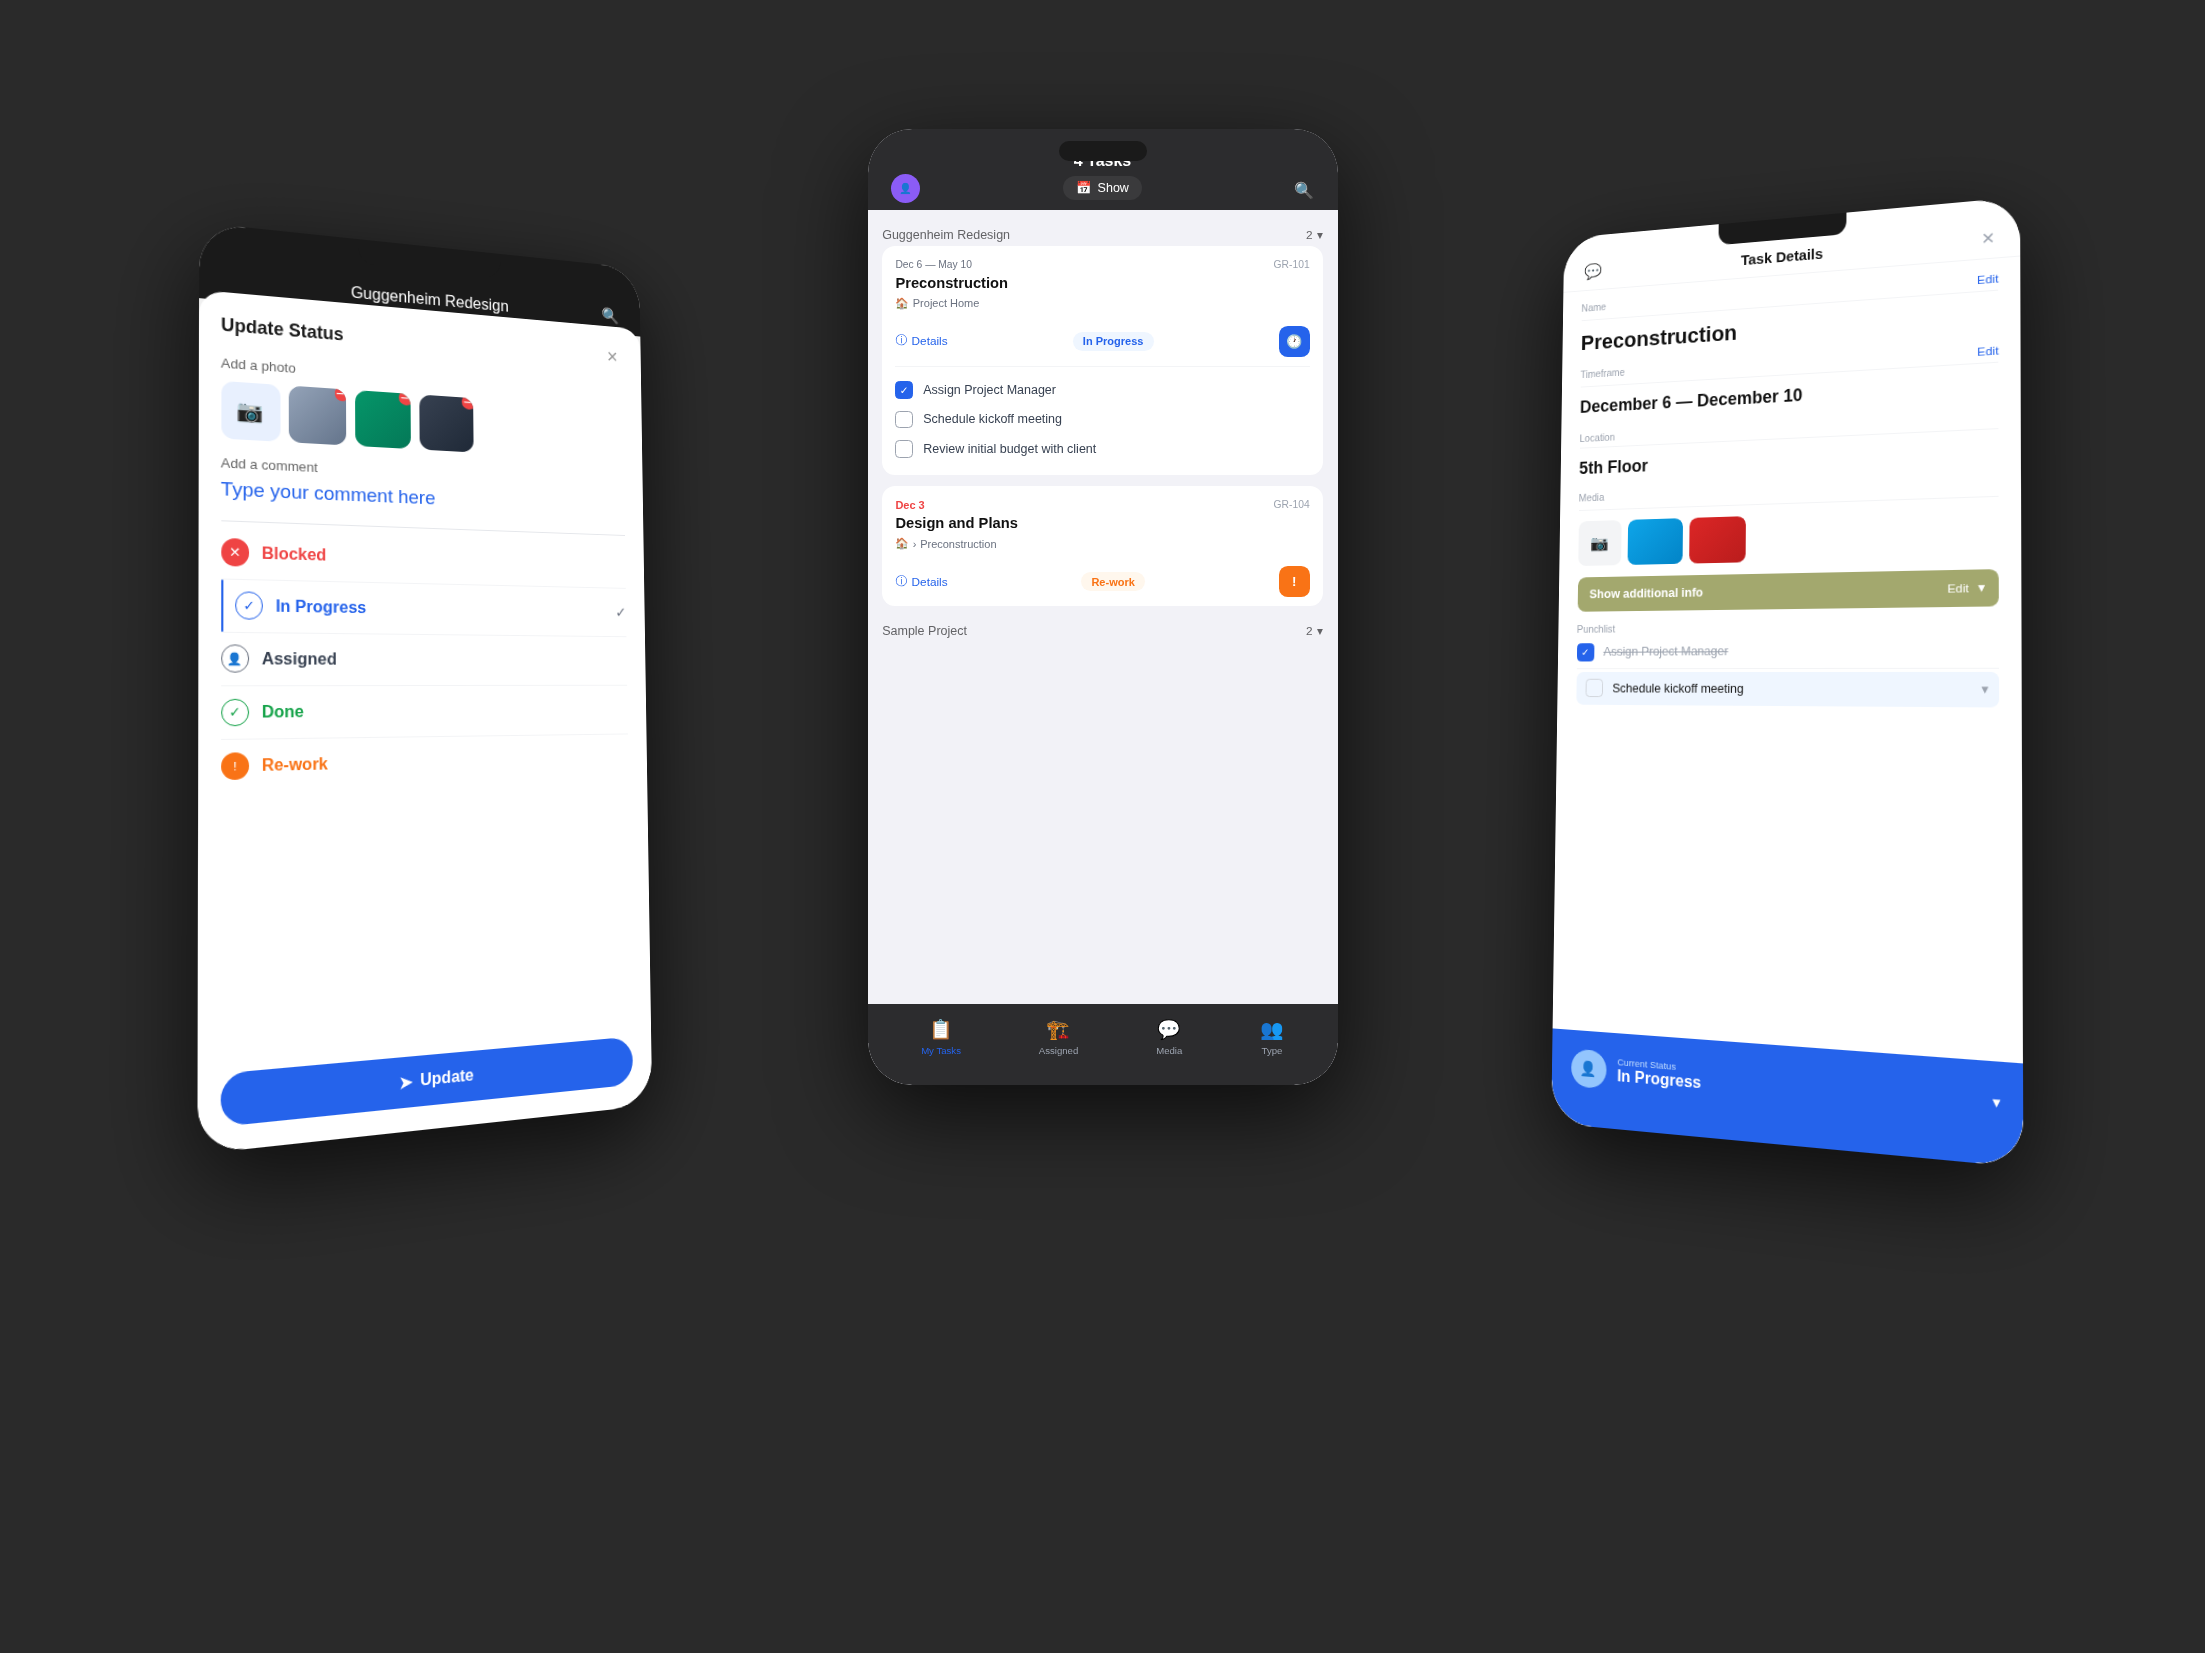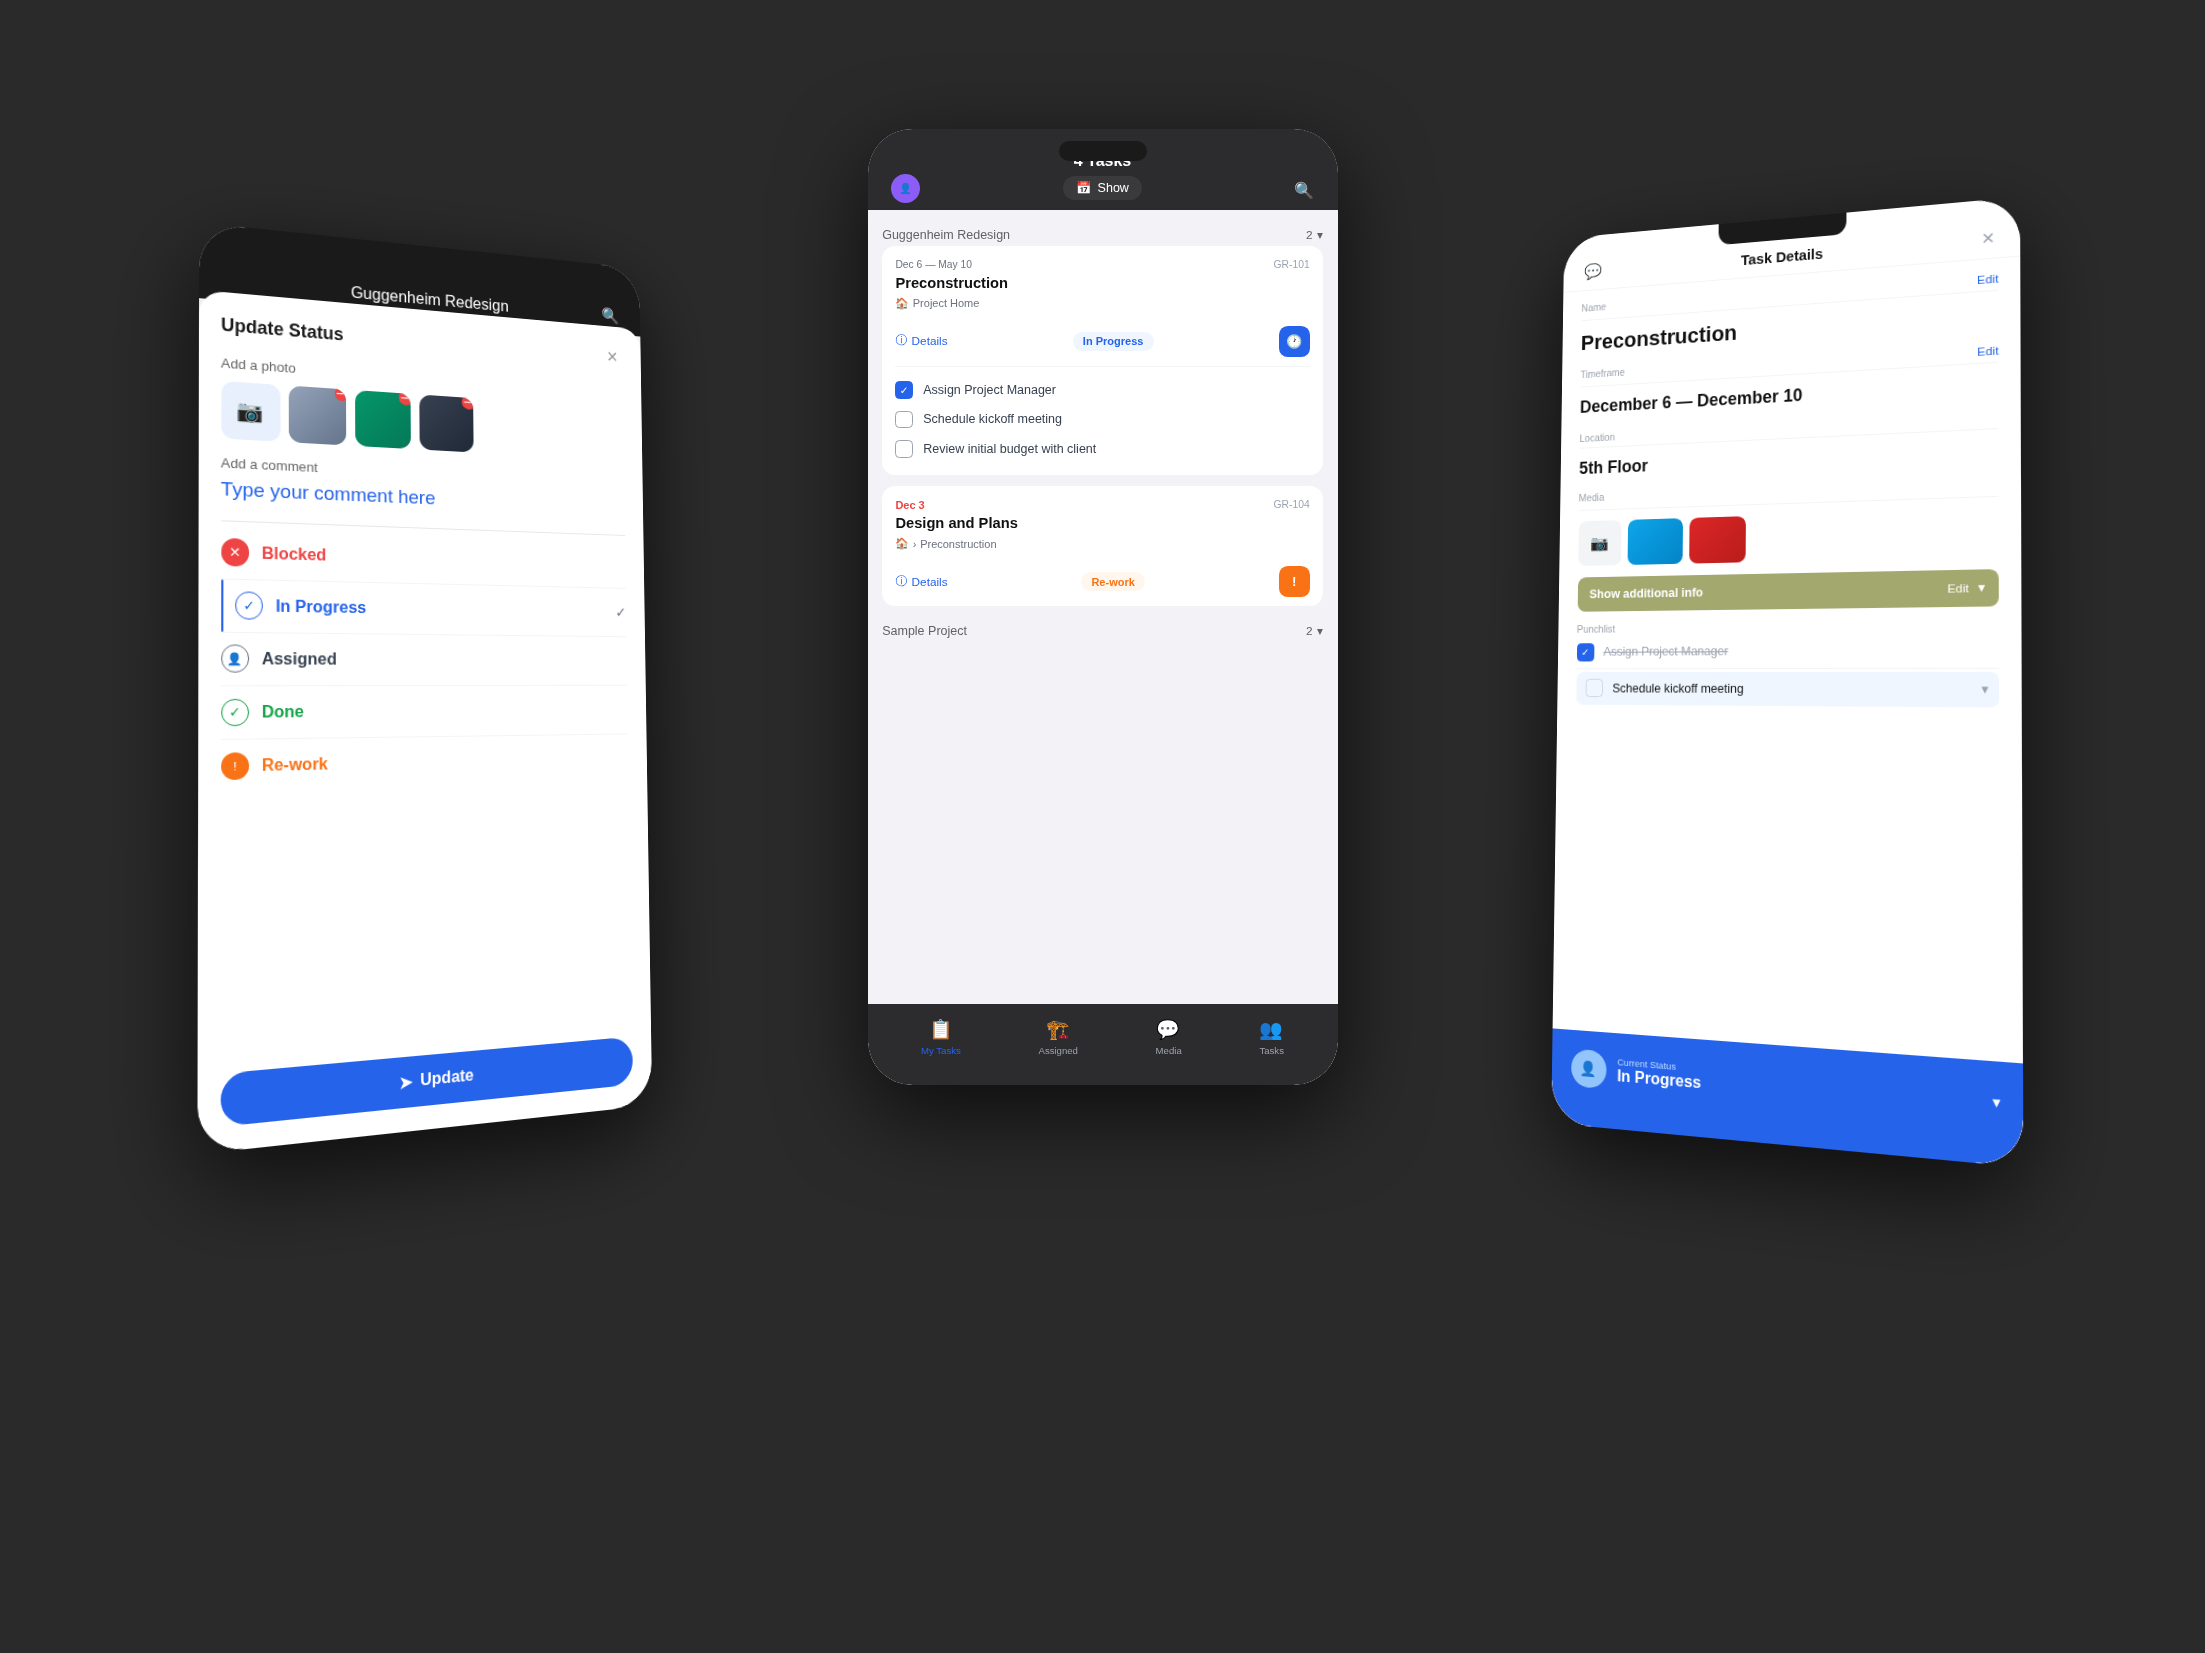--- a/index.html
+++ b/index.html
@@ -872,21 +872,21 @@
         <div class="nav-item">
           <span class="nav-icon" style="color:#9ca3af;">🏗️</span>
           <span class="nav-label">Assigned</span>
         </div>
         <div class="nav-item">
           <span class="nav-icon" style="color:#9ca3af;">💬</span>
           <span class="nav-label">Media</span>
         </div>
         <div class="nav-item">
           <span class="nav-icon" style="color:#9ca3af;">👥</span>
-          <span class="nav-label">Tasks</span>
+          <span class="nav-label">Type</span>
         </div>
       </div>
     </div>
   </div>
 
   <div class="phone phone-right">
     <div class="right-content">
       <div class="notch"></div>
 
       <div class="right-top-bar">

